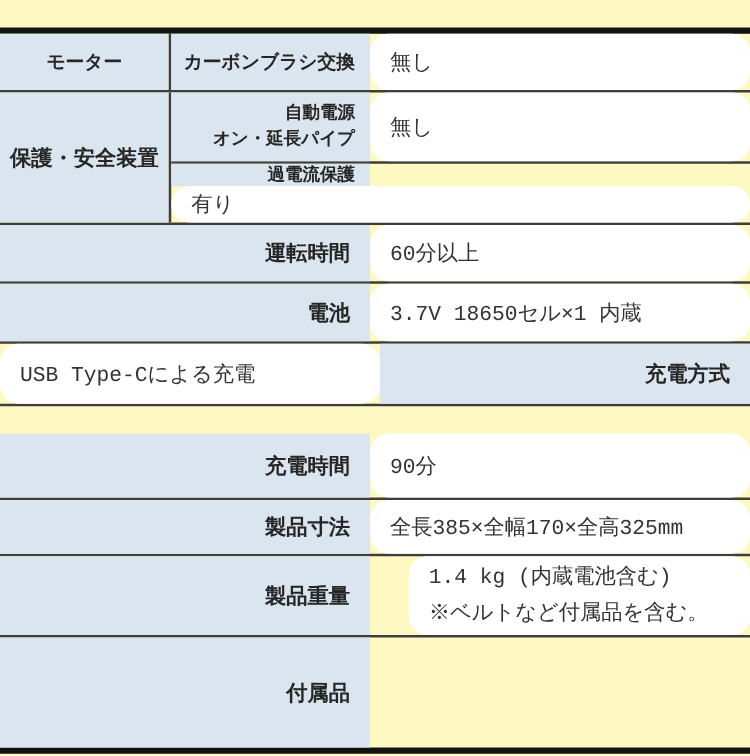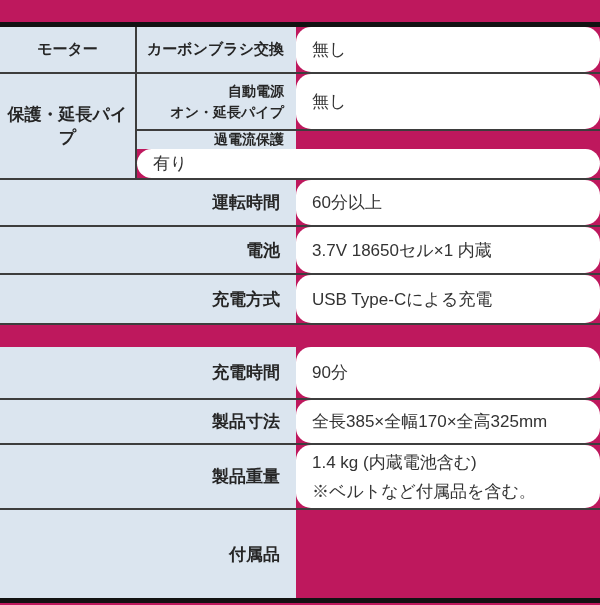--- a/index.html
+++ b/index.html
@@ -4,22 +4,22 @@
 <style>
   html, body {
     margin: 0;
     padding: 0;
     background: #ffffff;
     width: 600px;
   }
   .page {
     width: 600px;
     height: 605px;
-    background: #be185d;
-    font-family: Liberation Sans, sans-serif;
+    background: #fef9c3;
+    font-family: Liberation Mono, monospace;
     color: #262626;
     overflow: hidden;
   }
   .spec-table {
     width: 600px;
     margin-top: 22px;
     border-top: 5px solid #121212;
     border-bottom: 5px solid #121212;
     box-sizing: border-box;
   }
@@ -101,21 +101,21 @@
 
   .kata-narrow { font-size: 15px; }
 
   
   .h-r1  { height: 45px; }
   .h-r4  { height: 45px; }
   .h-r5  { height: 46px; }
   .h-r6  { height: 48px; }
   .h-r7  { height: 51px; margin-top: 22px; }
   .h-r8  { height: 43px; }
-  .h-r9  { height: 63px; }
+  .h-r9  { height: 63px; gap: 31px; }
   .h-r10 { height: 88px; }
 
   
   .subcol {
     flex: 1;
     display: flex;
     flex-direction: column;
   }
   .subrow {
     display: flex;
@@ -137,21 +137,21 @@
       <div class="cell col2 center">
         <span>カーボンブラシ交換</span>
       </div>
       <div class="cell val">
         <span>無し</span>
       </div>
     </div>
 
     <div class="row">
       <div class="cell col1">
-        <span>保護・延長パイプ</span>
+        <span>保護・安全装置</span>
       </div>
       <div class="vline"></div>
       <div class="subcol">
         <div class="subrow first">
           <div class="cell col2 two-line">
             <span>自動電源</span>
             <span>オン・延長パイプ</span>
           </div>
           <div class="cell val">
             <span>無し</span>
@@ -180,25 +180,25 @@
     <div class="row h-r5">
       <div class="cell label-merged">
         <span>電池</span>
       </div>
       <div class="cell val">
         <span>3.7V 18650セル×1 内蔵</span>
       </div>
     </div>
 
     <div class="row h-r6">
+      <div class="cell val">
+        <span>USB Type-Cによる充電</span>
+      </div>
       <div class="cell label-merged">
         <span>充電方式</span>
-      </div>
-      <div class="cell val">
-        <span>USB Type-Cによる充電</span>
       </div>
     </div>
 
     <div class="row h-r7">
       <div class="cell label-merged">
         <span>充電時間</span>
       </div>
       <div class="cell val">
         <span>90分</span>
       </div>

